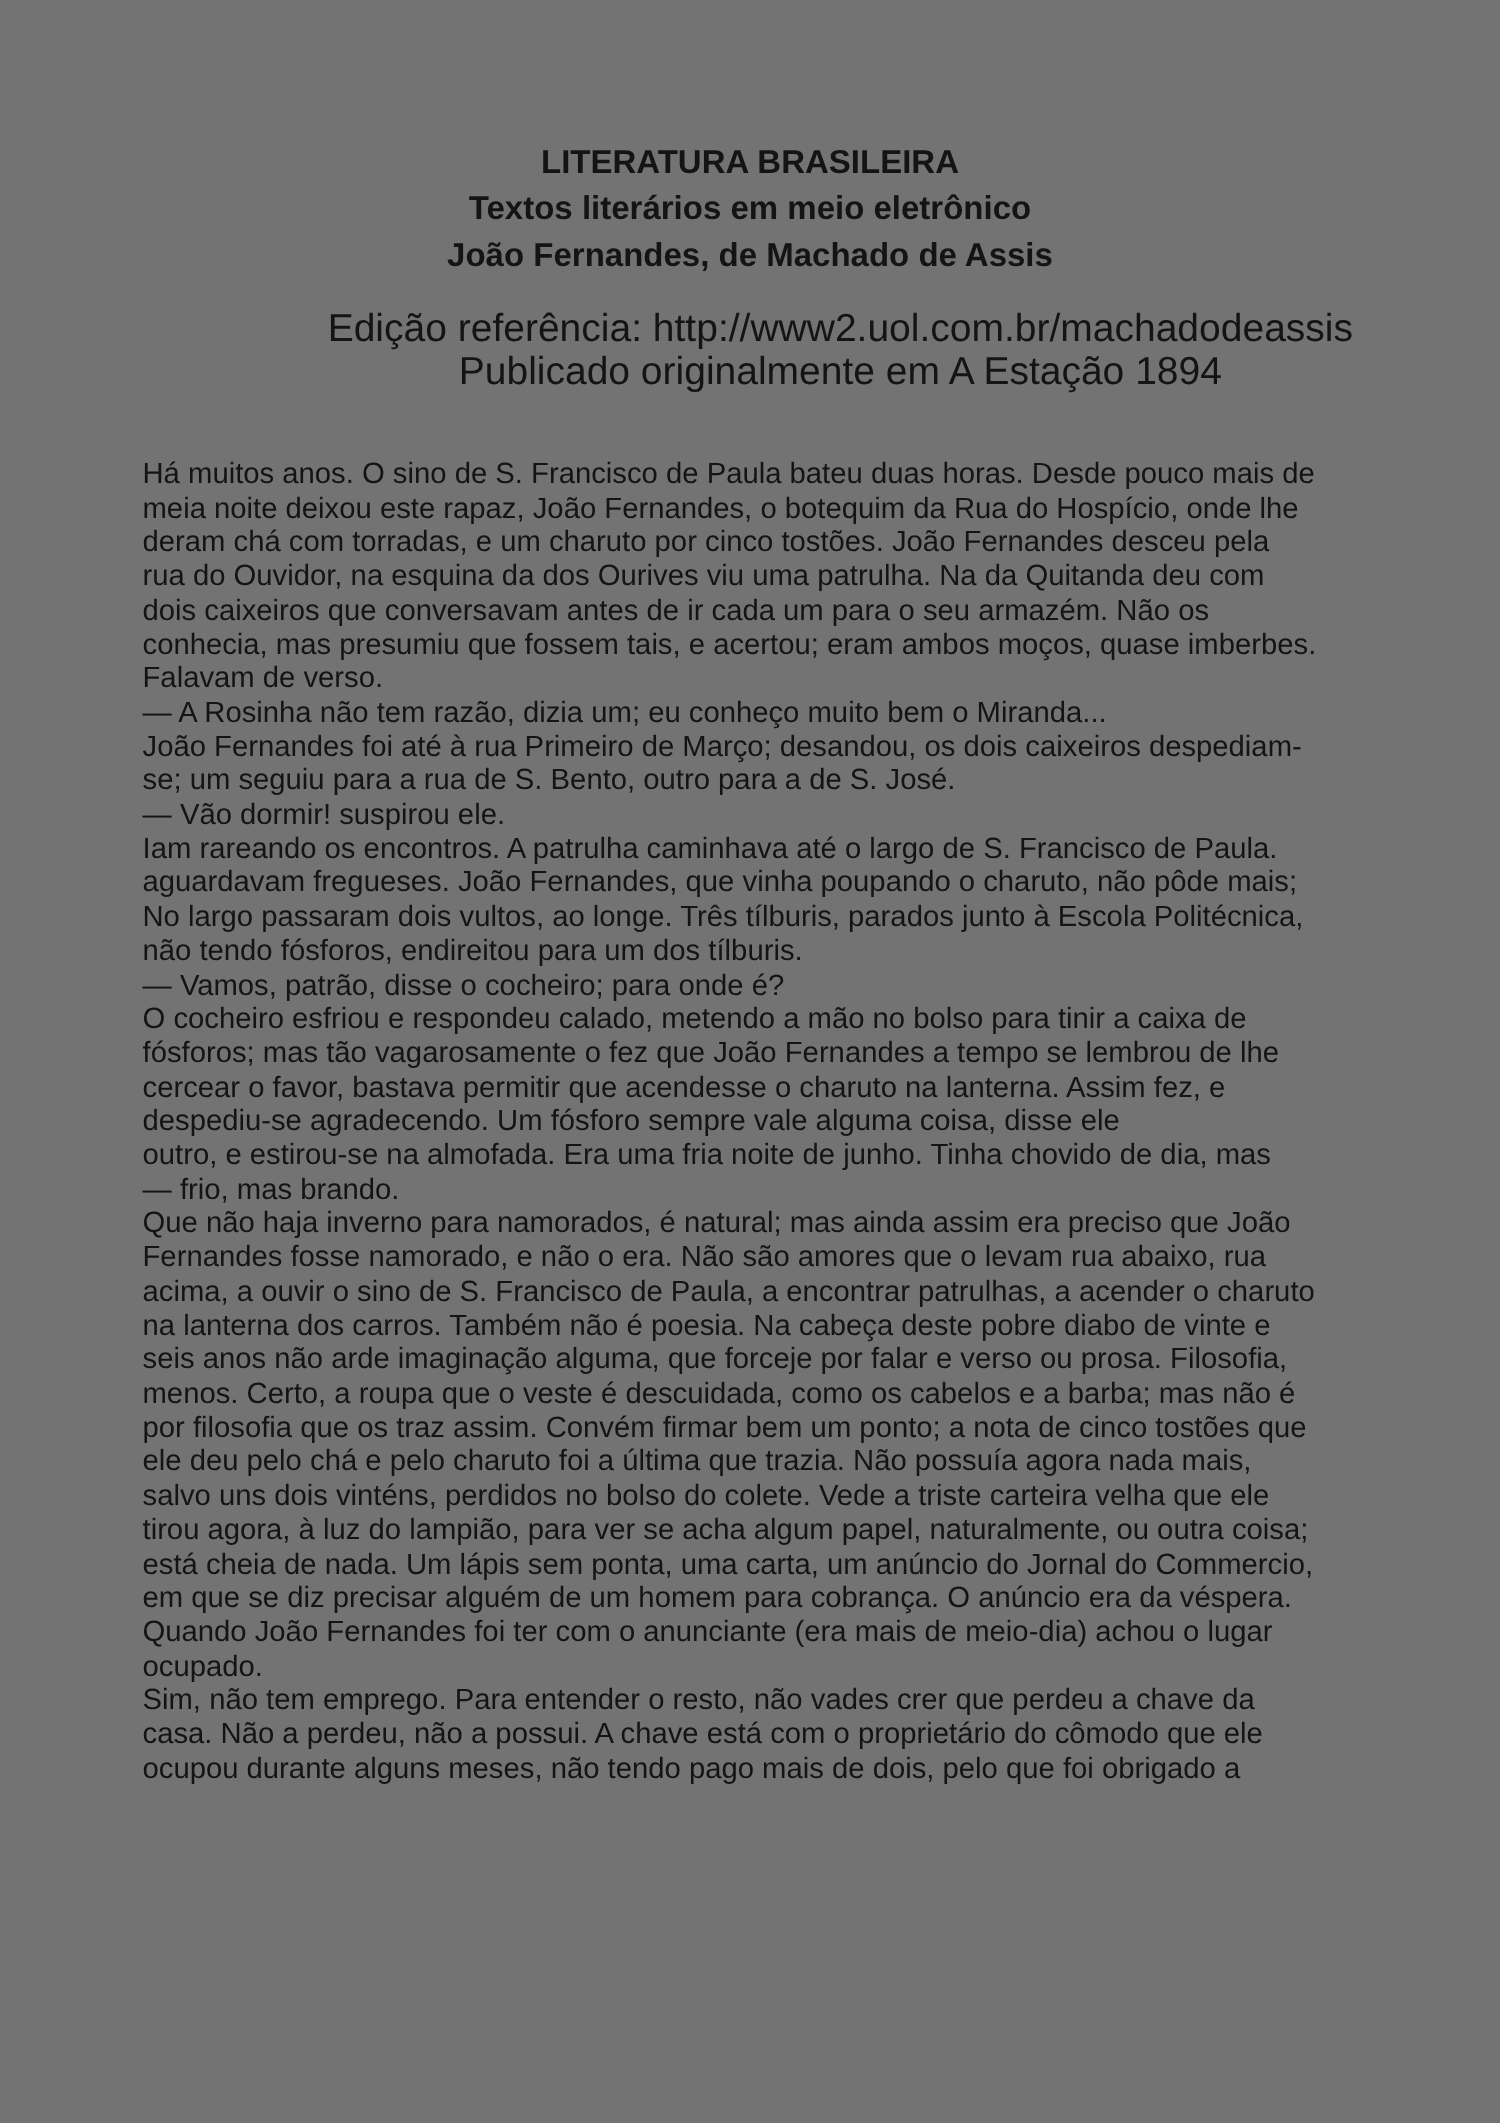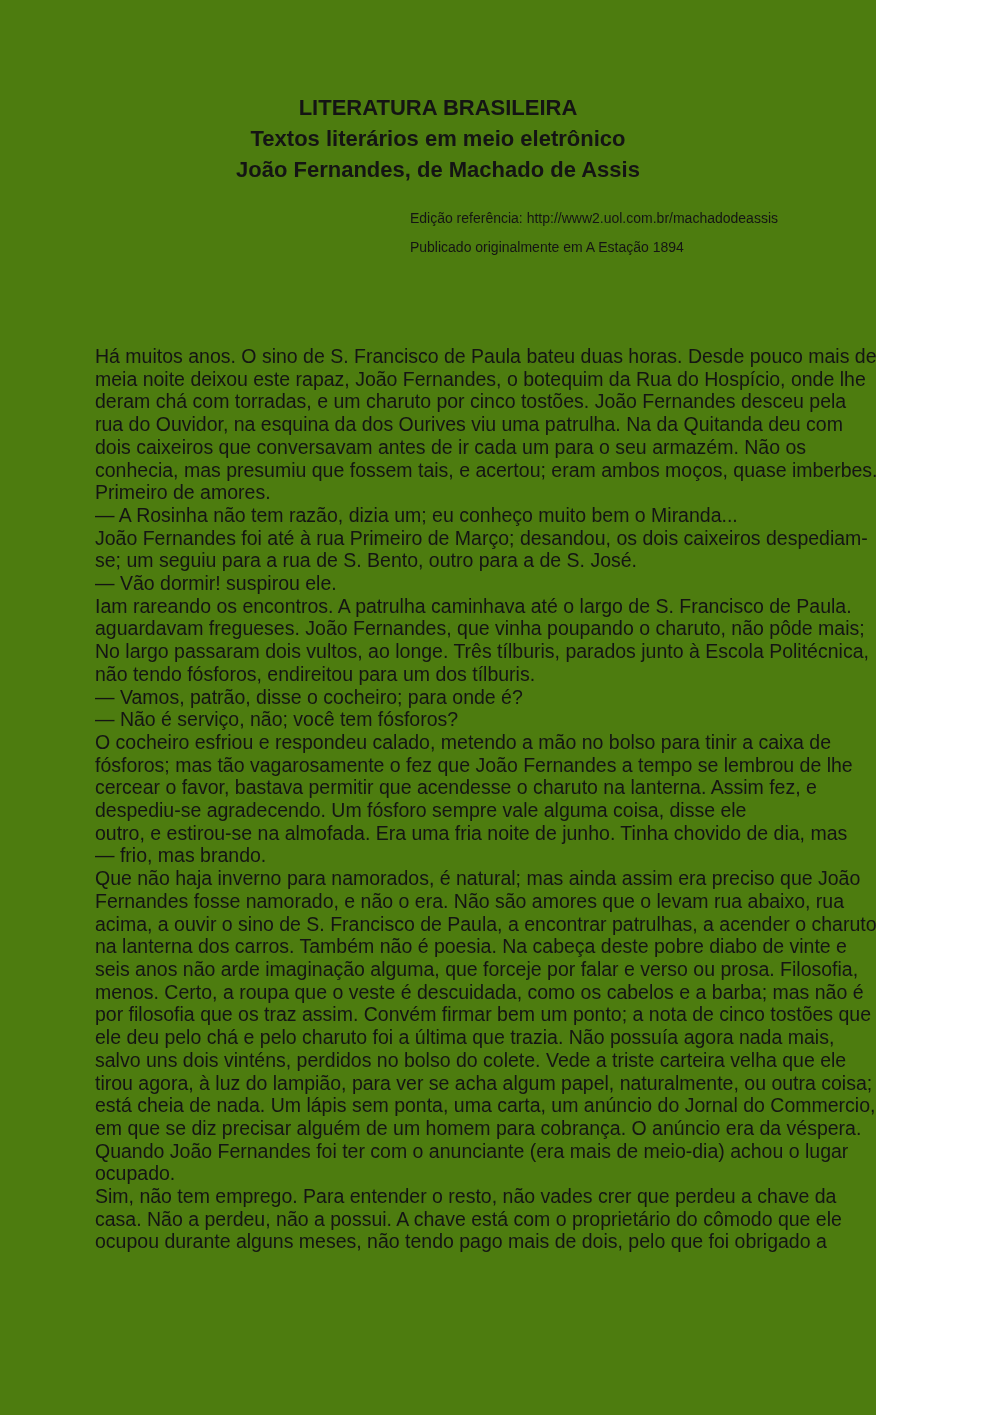--- a/index.html
+++ b/index.html
@@ -2,53 +2,52 @@
 <html><head>
 <meta charset="utf-8">
 <style>
   html, body {
     margin: 0;
     padding: 0;
     background: #ffffff;
   }
   .page {
     position: relative;
-    width: 876px;
+    width: 1000px;
     height: 1415px;
-    background: #4d7c0f;
+    background: #737373;
     color: #141414;
     font-family: "Liberation Sans", sans-serif;
     overflow: hidden;
   }
   .title-block {
     position: absolute;
     top: 92px;
     left: 0;
     width: 100%;
     text-align: center;
     font-weight: 700;
     font-size: 22px;
     line-height: 31px;
   }
   .ref-block {
     position: absolute;
     top: 204px;
     right: 98px;
-    text-align: left;
-    font-size: 14px;
+    text-align: center;
+    font-size: 26px;
     line-height: 28.5px;
   }
   .body-block {
     position: absolute;
     top: 305px;
     left: 95px;
     width: 815px;
     font-size: 19.5px;
     line-height: 22.7px;
-    margin-top: 40px;
   }
   .body-line {
     white-space: nowrap;
   }
 </style>
 </head>
 <body>
 
 <div class="page">
 
@@ -63,31 +62,30 @@
     <div class="ref-line">Publicado originalmente em A Estação 1894</div>
   </div>
 
   <main class="body-block">
     <div class="body-line">Há muitos anos. O sino de S. Francisco de Paula bateu duas horas. Desde pouco mais de</div>
     <div class="body-line">meia noite deixou este rapaz, João Fernandes, o botequim da Rua do Hospício, onde lhe</div>
     <div class="body-line">deram chá com torradas, e um charuto por cinco tostões. João Fernandes desceu pela</div>
     <div class="body-line">rua do Ouvidor, na esquina da dos Ourives viu uma patrulha. Na da Quitanda deu com</div>
     <div class="body-line">dois caixeiros que conversavam antes de ir cada um para o seu armazém. Não os</div>
     <div class="body-line">conhecia, mas presumiu que fossem tais, e acertou; eram ambos moços, quase imberbes.</div>
-    <div class="body-line">Primeiro de amores.</div>
+    <div class="body-line">Falavam de verso.</div>
     <div class="body-line">— A Rosinha não tem razão, dizia um; eu conheço muito bem o Miranda...</div>
     <div class="body-line">João Fernandes foi até à rua Primeiro de Março; desandou, os dois caixeiros despediam-</div>
     <div class="body-line">se; um seguiu para a rua de S. Bento, outro para a de S. José.</div>
     <div class="body-line">— Vão dormir! suspirou ele.</div>
     <div class="body-line">Iam rareando os encontros. A patrulha caminhava até o largo de S. Francisco de Paula.</div>
     <div class="body-line">aguardavam fregueses. João Fernandes, que vinha poupando o charuto, não pôde mais;</div>
     <div class="body-line">No largo passaram dois vultos, ao longe. Três tílburis, parados junto à Escola Politécnica,</div>
     <div class="body-line">não tendo fósforos, endireitou para um dos tílburis.</div>
     <div class="body-line">— Vamos, patrão, disse o cocheiro; para onde é?</div>
-    <div class="body-line">— Não é serviço, não; você tem fósforos?</div>
     <div class="body-line">O cocheiro esfriou e respondeu calado, metendo a mão no bolso para tinir a caixa de</div>
     <div class="body-line">fósforos; mas tão vagarosamente o fez que João Fernandes a tempo se lembrou de lhe</div>
     <div class="body-line">cercear o favor, bastava permitir que acendesse o charuto na lanterna. Assim fez, e</div>
     <div class="body-line">despediu-se agradecendo. Um fósforo sempre vale alguma coisa, disse ele</div>
     <div class="body-line">outro, e estirou-se na almofada. Era uma fria noite de junho. Tinha chovido de dia, mas</div>
     <div class="body-line">— frio, mas brando.</div>
     <div class="body-line">Que não haja inverno para namorados, é natural; mas ainda assim era preciso que João</div>
     <div class="body-line">Fernandes fosse namorado, e não o era. Não são amores que o levam rua abaixo, rua</div>
     <div class="body-line">acima, a ouvir o sino de S. Francisco de Paula, a encontrar patrulhas, a acender o charuto</div>
     <div class="body-line">na lanterna dos carros. Também não é poesia. Na cabeça deste pobre diabo de vinte e</div>

